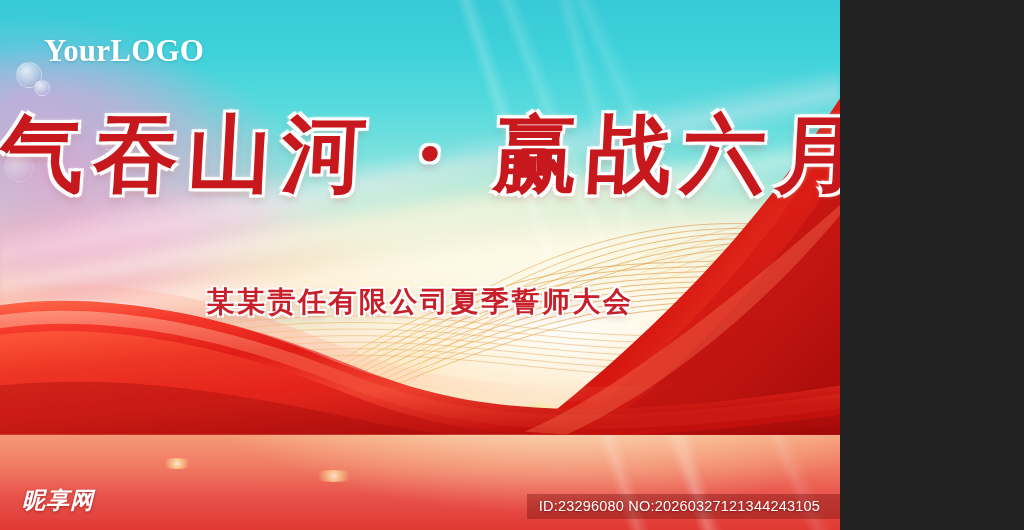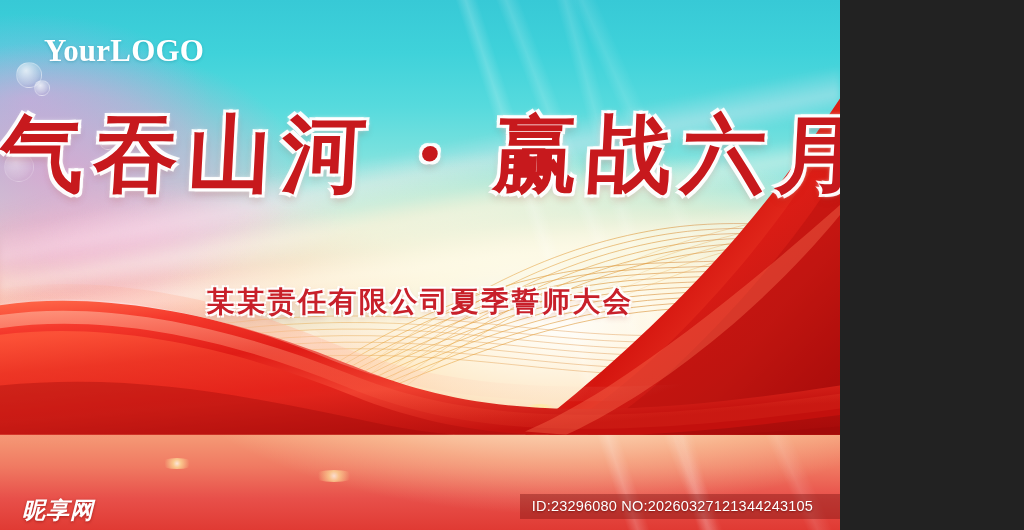--- a/index.html
+++ b/index.html
@@ -166,39 +166,39 @@
      -2px  2px 0 rgba(255,255,255,.95),
       2px -2px 0 rgba(255,255,255,.95),
      -2px -2px 0 rgba(255,255,255,.95),
       0 3px 6px rgba(180,50,40,.30);
     margin-top: 47px;
   }
 
   
   .wm-left{
     position:absolute;
-    left:22px; bottom:4px;
+    left:22px; bottom:14px;
     display:flex;align-items:baseline;gap:17px;
     text-shadow:0 1px 3px rgba(120,0,0,.55);
   }
   .wm-cn{
     font-family:"DejaVu Sans","Liberation Sans",sans-serif;
     font-size:23px;font-weight:700;color:#ffffff;
     font-style:italic;letter-spacing:1px;
   }
   .wm-url{
     font-family:"Liberation Serif","DejaVu Serif",serif;
     font-size:21px;font-weight:700;color:#ffffff;
     font-style:italic;letter-spacing:.5px;
   }
 
   .wm-id{
     position:absolute;
     right:0; bottom:11px;
-    padding:4px 27px 5px 12px;
+    padding:4px 20px 5px 12px;
     background:rgba(125,18,16,.42);
     color:#ffffff;
     font-family:"Liberation Sans","DejaVu Sans",sans-serif;
     font-size:14.5px;
     letter-spacing:.2px;
     white-space:nowrap;
     text-shadow:0 1px 2px rgba(90,0,0,.6);
   }
 </style>
 </head>

